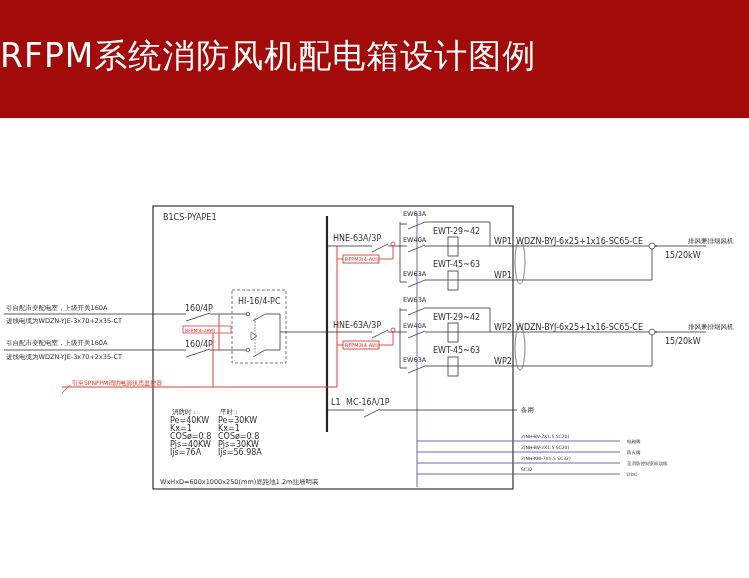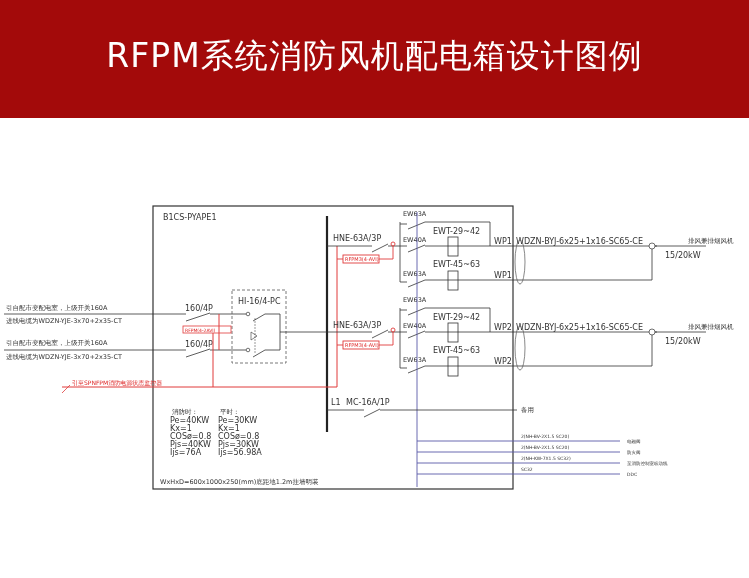--- a/index.html
+++ b/index.html
@@ -1,19 +1,19 @@
 <!DOCTYPE html>
 <html><head>
 <meta charset="utf-8">
 <style>
   html, body { margin:0; padding:0; }
   body { width:749px; height:578px; background:#ffffff; position:relative; overflow:hidden;
          font-family:"DejaVu Sans", sans-serif; }
   .banner { position:absolute; left:0; top:0; width:749px; height:118px; background:#a30a0a;
-            display:flex; align-items:center; justify-content:center; }
+            display:flex; align-items:center; }
   .banner-title { color:#ffffff; font-size:33px; letter-spacing:1px; font-family:"DejaVu Sans", sans-serif; margin-top:-6px; }
   svg { position:absolute; left:0; top:0; }
   svg text { font-family:"DejaVu Sans", sans-serif; }
   .t { font-size:8px; fill:#333; }
   .ts { font-size:6.5px; fill:#333; }
   .tr { font-size:6px; fill:#d22; }
   .tt { font-size:4.5px; fill:#333; }
 </style>
 </head>
 <body>

